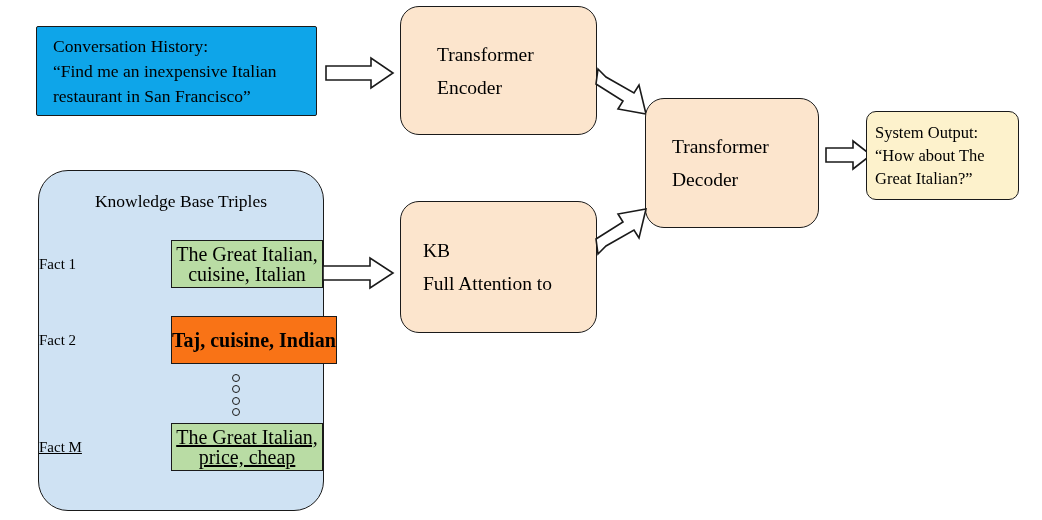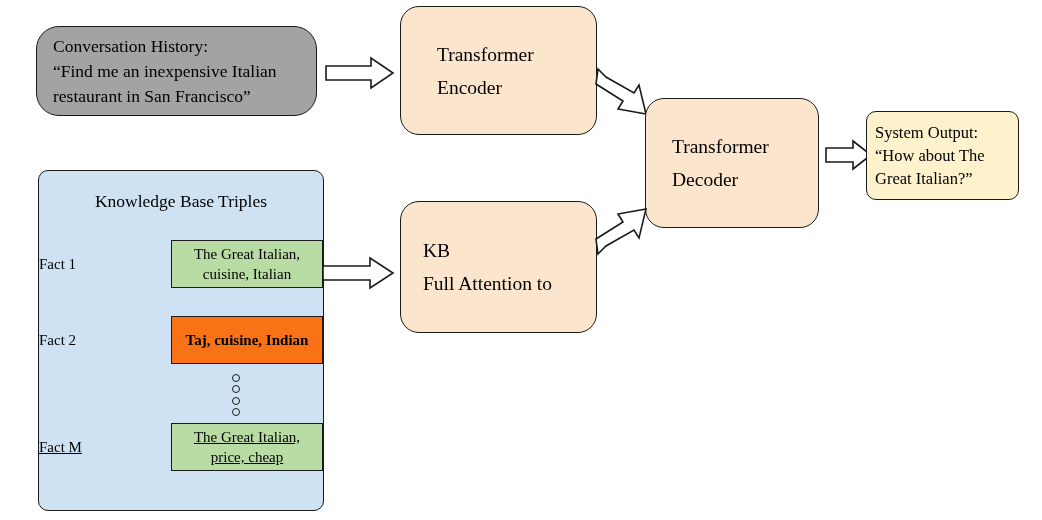--- a/index.html
+++ b/index.html
@@ -27,22 +27,22 @@
   .node .line {
     white-space: pre;
   }
 
   
   #conversation-history {
     left: 36px;
     top: 26px;
     width: 281px;
     height: 90px;
-    background: #a3a3a3;
-    border-radius: 23px;
+    background: #0ea5e9;
+    border-radius: 2px;
     padding: 6px 14px 6px 16px;
   }
   #conversation-history .line {
     font-size: 17.5px;
     line-height: 25px;
     text-align: left;
   }
 
   
   #transformer-encoder {
@@ -111,21 +111,21 @@
   
   #kb-panel {
     position: absolute;
     left: 38px;
     top: 170px;
     width: 286px;
     height: 341px;
     box-sizing: border-box;
     background: #cfe2f3;
     border: 1.6px solid #1a1a1a;
-    border-radius: 10px;
+    border-radius: 30px;
   }
   #kb-title {
     position: absolute;
     top: 20px;
     left: 0;
     width: 100%;
     text-align: center;
     font-size: 17.5px;
   }
   .fact-row {
@@ -146,21 +146,21 @@
     box-sizing: border-box;
     width: 174px;
     height: 100%;
     border: 1.5px solid #1a1a1a;
     display: flex;
     flex-direction: column;
     justify-content: center;
     align-items: center;
   }
   .fact-box .line {
-    font-size: 15px;
+    font-size: 20px;
     line-height: 20px;
     text-align: right;
     white-space: pre;
   }
   .fact-green { background: #b9dca4; }
   .fact-pink  { background: #f97316; font-weight: bold; }
 
   #fact-row-1 { top: 69px; }
   #fact-row-2 { top: 145px; }
   #fact-row-m { top: 252px; text-decoration: underline; }

